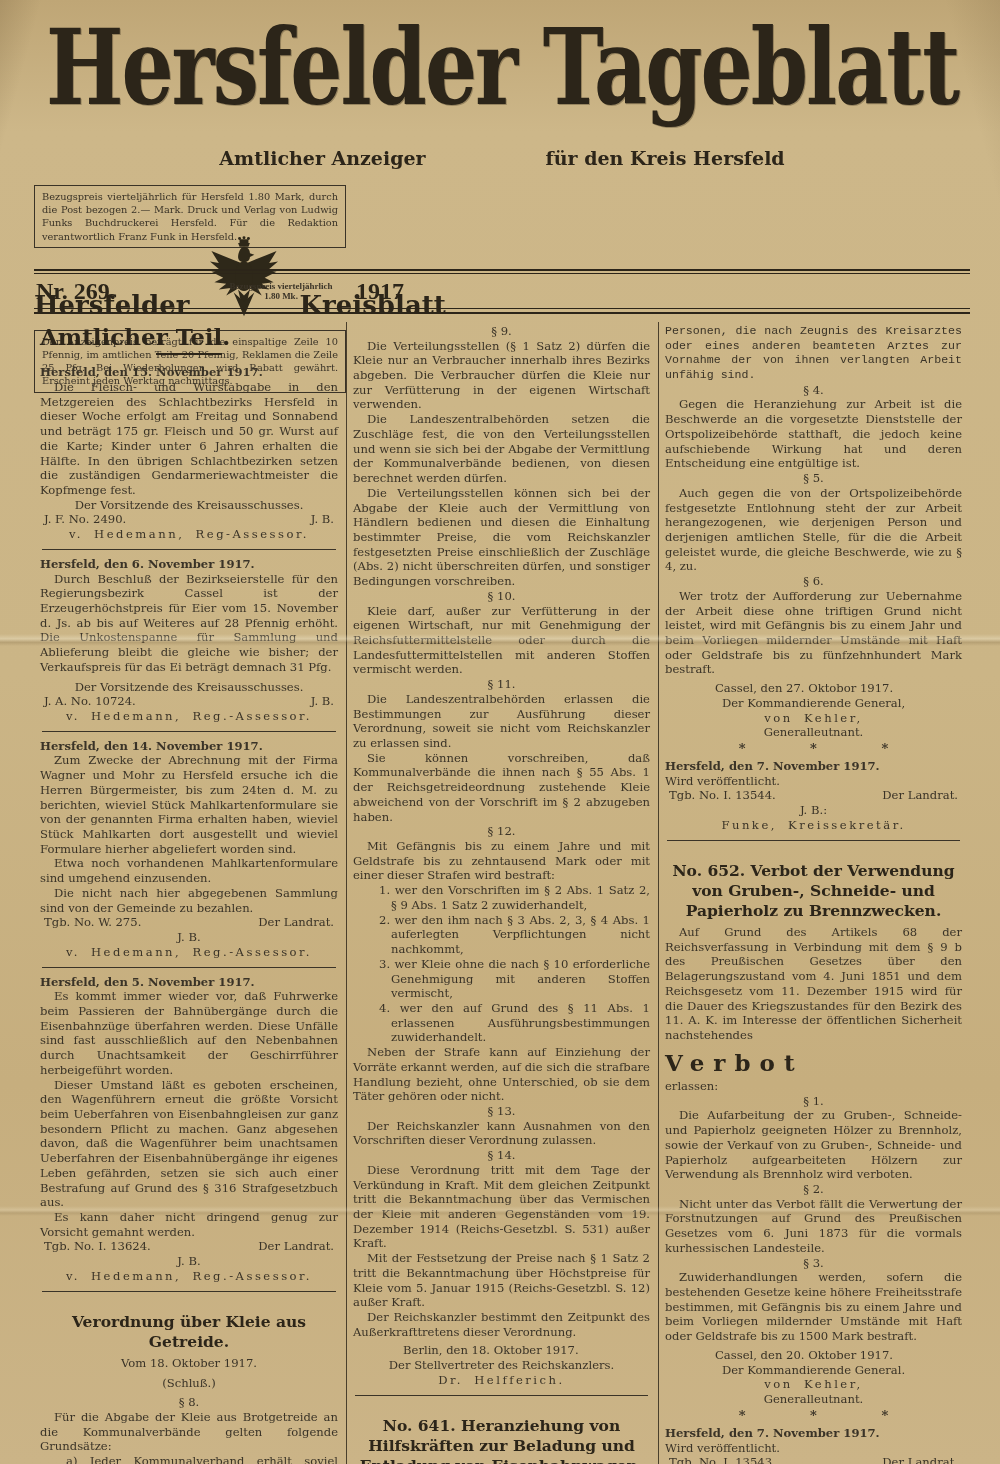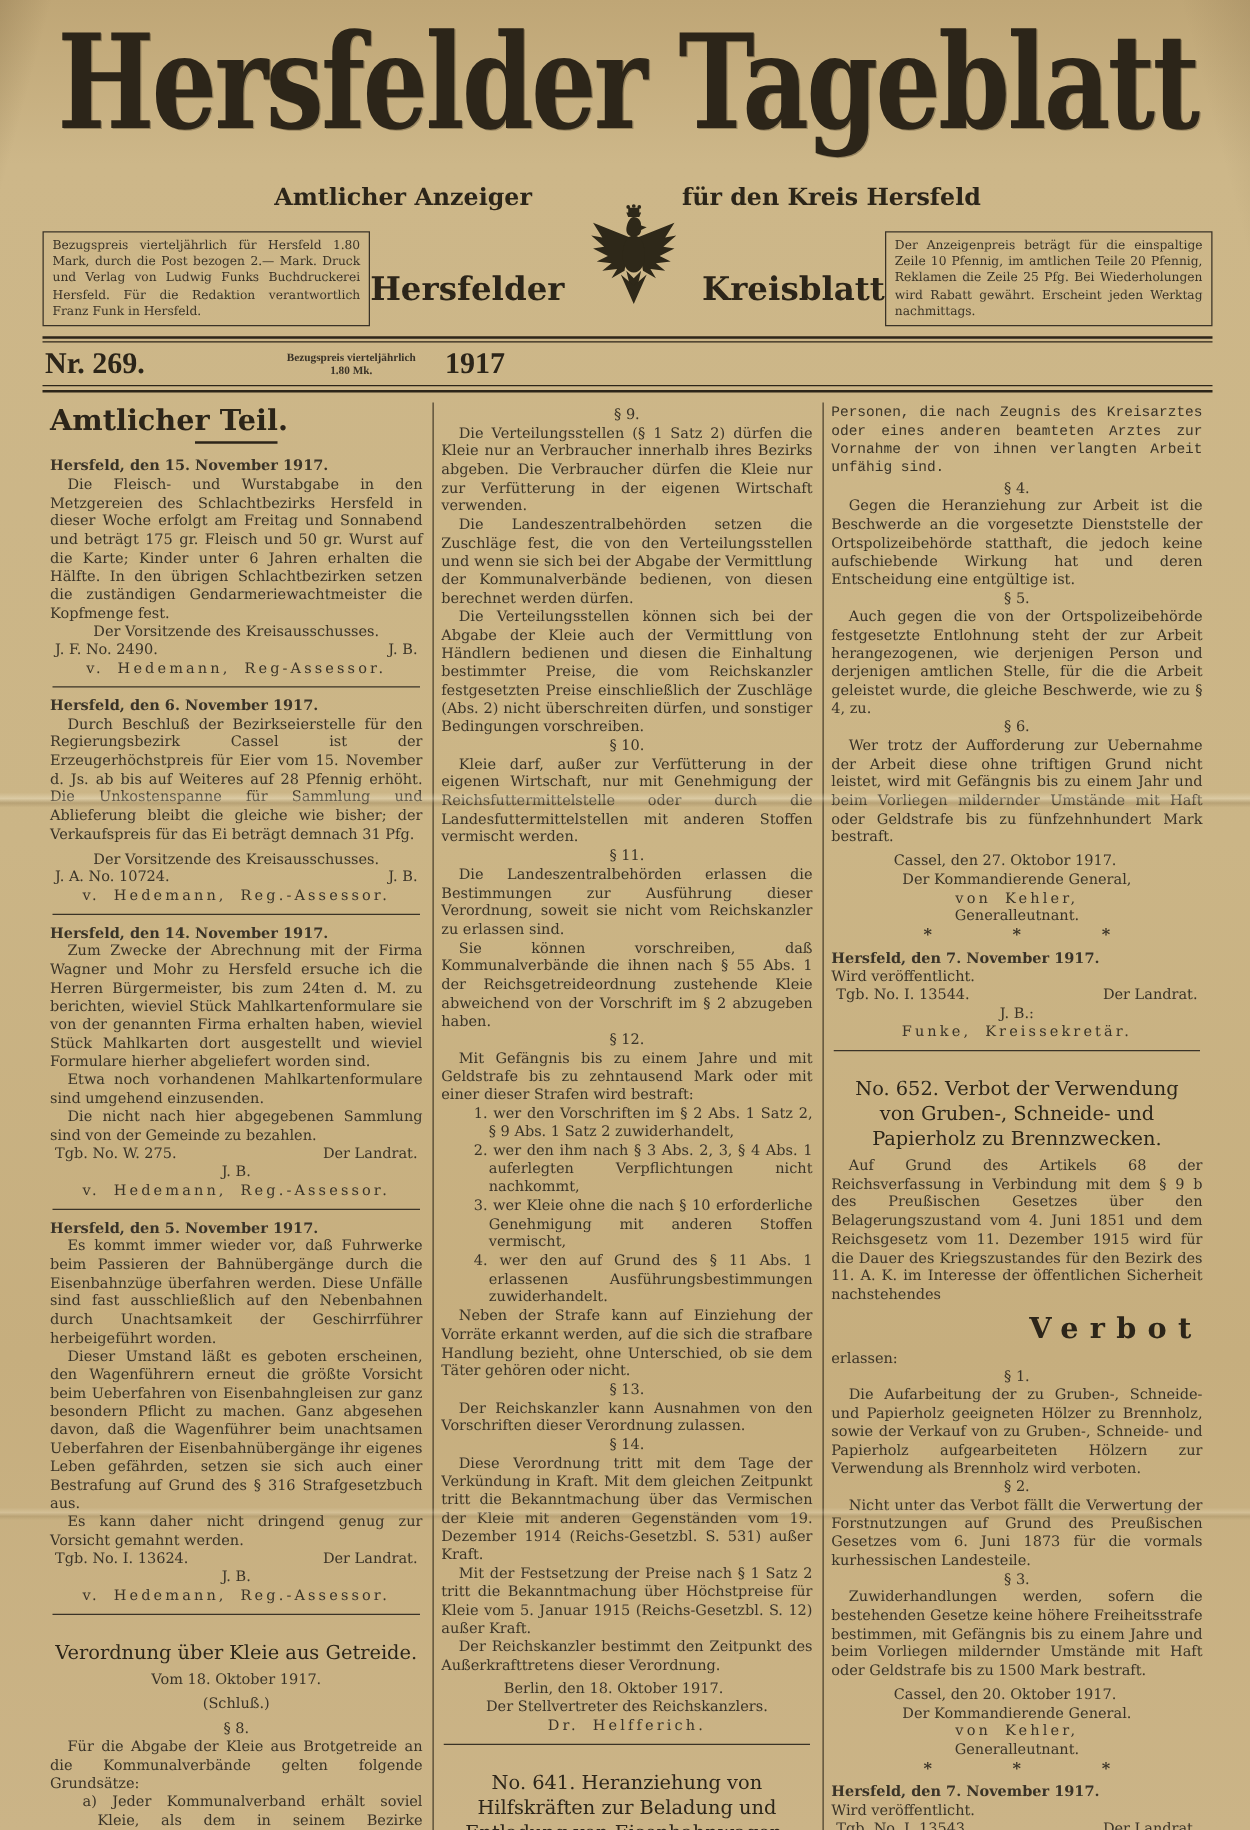--- a/index.html
+++ b/index.html
@@ -33,21 +33,21 @@
     height:128px;
     text-shadow:1px 1px 0 rgba(60,50,30,.35);
   }
   .subtitle-row{
     display:flex;justify-content:center;gap:120px;
     font-weight:bold;font-size:19px;color:var(--ink-dark);
     margin-top:6px;line-height:1.1;
   }
   .imprint-row{
     display:flex;align-items:flex-start;justify-content:space-between;
-    margin-top:6px;height:86px;
+    margin-top:6px;height:86px;flex-direction:column;
   }
   .imprint-box{
     width:312px;border:1.6px solid var(--ink);
     font-size:9.8px;line-height:1.35;padding:4px 7px;text-align:justify;
     margin-top:10px;
   }
   .kreisblatt{
     flex:1;display:flex;align-items:flex-end;justify-content:center;gap:18px;
     font-weight:bold;font-size:26px;color:var(--ink-dark);
   }
@@ -82,22 +82,22 @@
 
   .blk{font-size:11.6px;line-height:1.27;margin:0;}
   .blk.section{
     font-weight:bold;font-size:23px;color:var(--ink-dark);
     margin:0 0 10px 0;line-height:1.1;
   }
   .blk.section::after{
     content:"";display:block;width:66px;margin:4px auto 0;
     border-top:2.2px solid var(--ink-dark);
   }
-  .blk.h2{font-weight:normal;font-size:15.5px;text-align:center;line-height:1.3;margin:20px 4px 4px;color:var(--ink-dark);}
-  .blk.big{font-weight:bold;font-size:23px;text-align:right;letter-spacing:9px;margin:5px 0 2px;color:var(--ink-dark);}
+  .blk.h2{font-weight:bold;font-size:15.5px;text-align:center;line-height:1.3;margin:20px 4px 4px;color:var(--ink-dark);}
+  .blk.big{font-weight:bold;font-size:23px;text-align:left;letter-spacing:9px;margin:5px 0 2px;color:var(--ink-dark);}
   .blk.date{font-weight:bold;margin-top:4px;}
   .blk.dateleft{padding-left:50px;margin-top:4px;}
   .blk.p{text-align:justify;text-indent:14px;}
   .blk.pn{text-align:justify;font-family:Liberation Mono, monospace;}
   .blk.li{text-align:justify;padding-left:38px;text-indent:-12px;}
   .blk.center{text-align:center;}
   .blk.sp{text-align:center;letter-spacing:2.5px;word-spacing:5px;}
   .blk.left{text-align:left;}
   .blk.stars{text-align:center;font-weight:bold;letter-spacing:30px;padding-left:30px;font-size:13px;line-height:1;margin:2px 0;}
   .blk.sigrow{display:flex;justify-content:space-between;padding:0 4px;}

